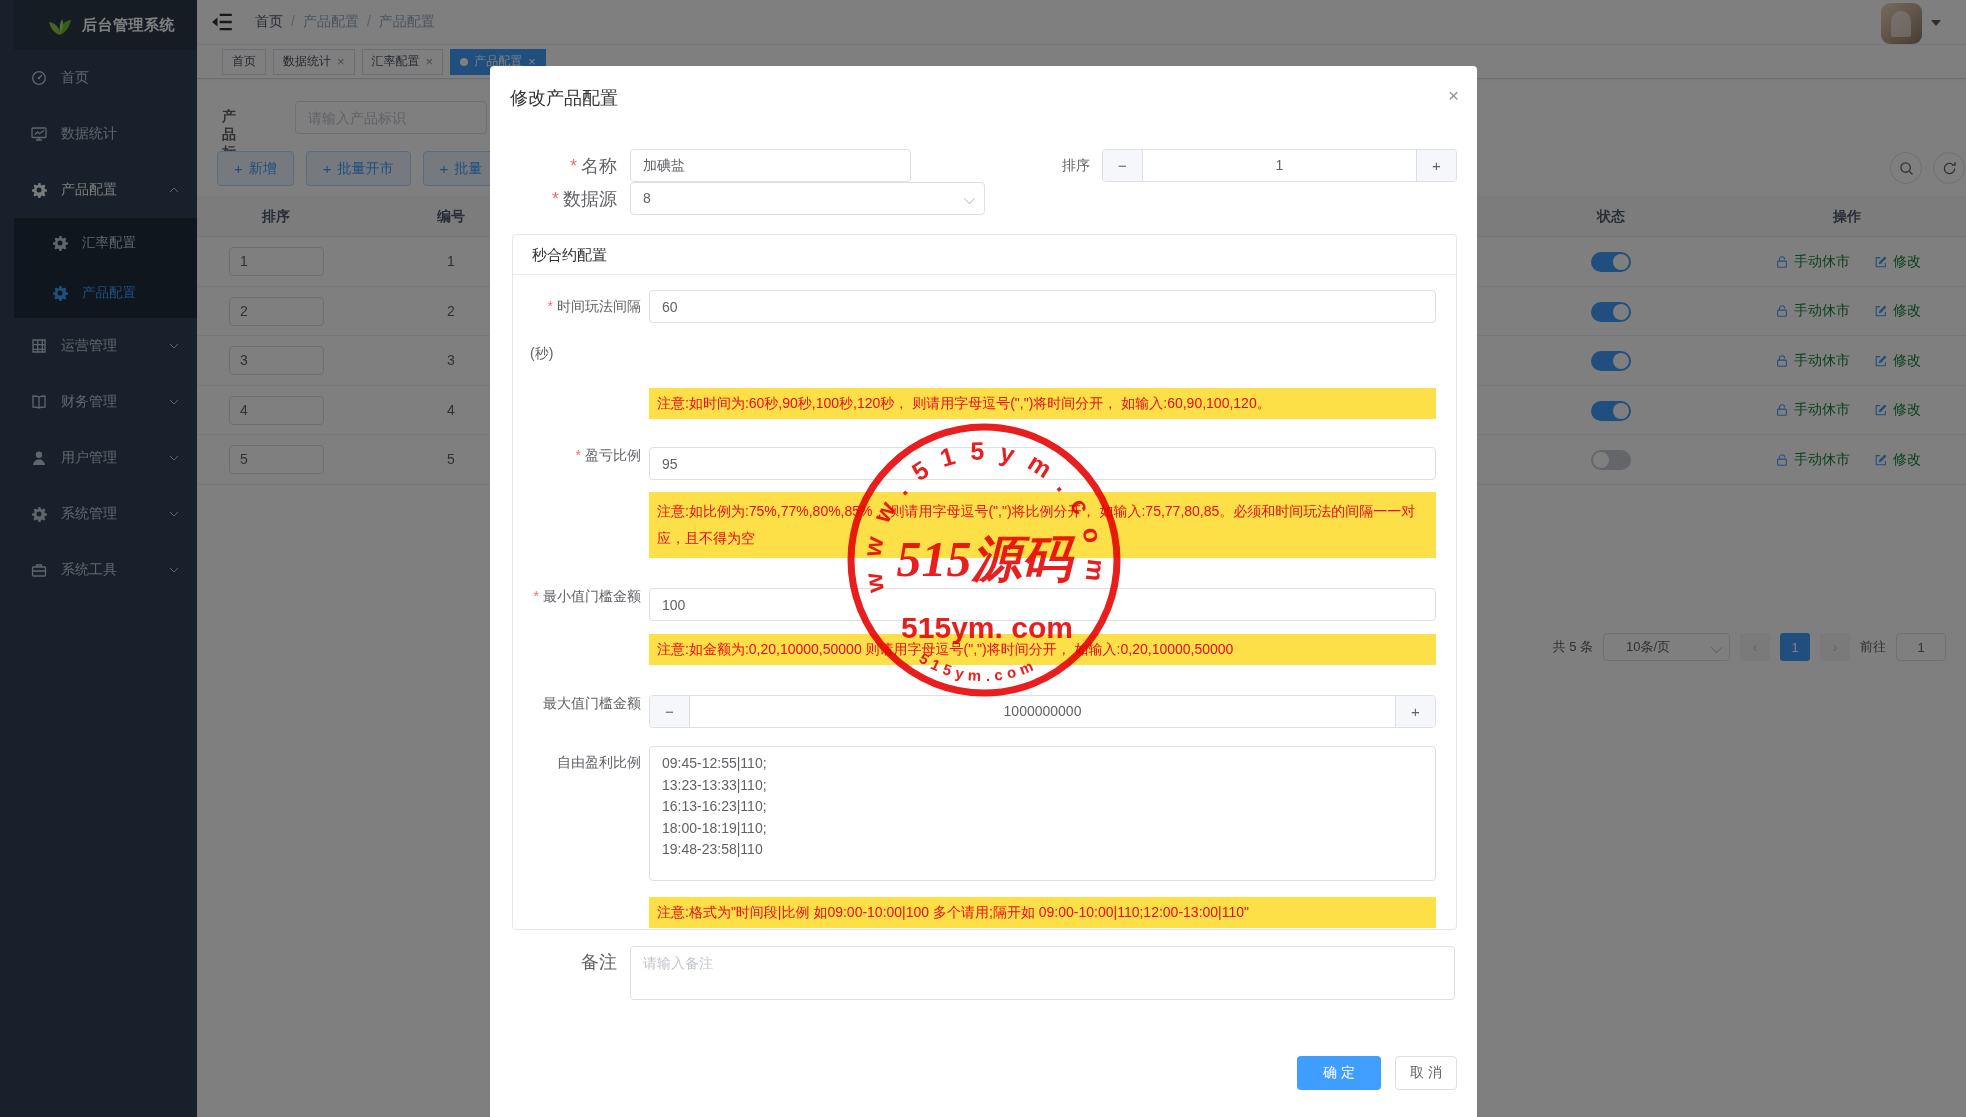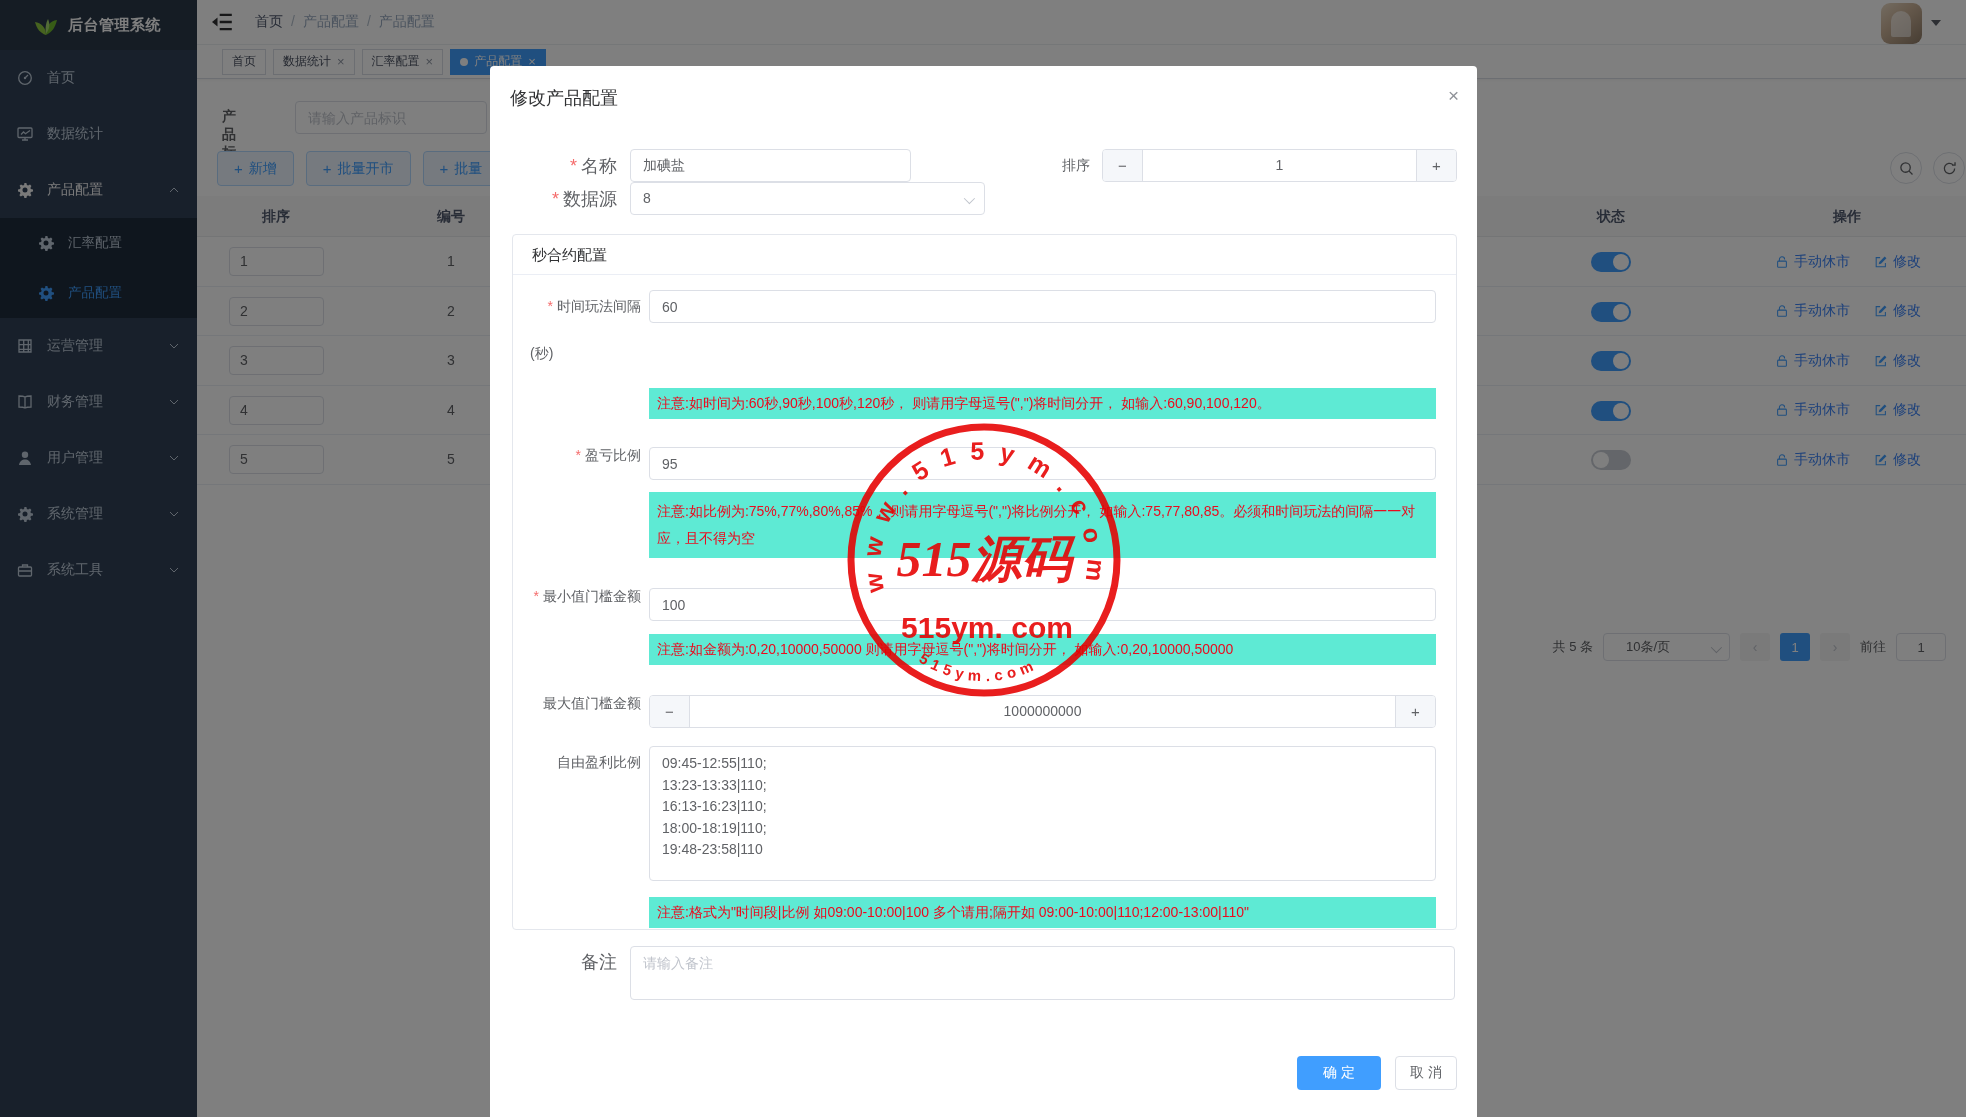--- a/index.html
+++ b/index.html
@@ -1,21 +1,21 @@
 <!DOCTYPE html>
 <html><head>
 <meta charset="utf-8">
 <style>
   * { margin:0; padding:0; box-sizing:border-box; }
   html,body { width:1966px; height:1117px; overflow:hidden; background:#fff;
     font-family:"Liberation Sans","DejaVu Sans",sans-serif; }
   .page { position:relative; width:1966px; height:1117px; background:#fff; }
 
   
-  .sidebar { position:absolute; left:0; top:0; width:197px; height:1117px; background:#304156; z-index:1; }
+  .sidebar { position:absolute; left:0; top:0; width:197px; height:1117px; background:#304156; z-index:1;padding-left:14px; }
   .logo { height:50px; display:flex; align-items:center; padding-left:34px; background:#2b3949; }
   .logo-text { color:#fff; font-size:15px; font-weight:bold; margin-left:10px; letter-spacing:0.5px; }
   .mi { height:56px; display:flex; align-items:center; padding-left:17px; color:#bfcbd9; font-size:14px; position:relative; cursor:pointer; }
   .mi .ico { width:16px; height:16px; flex:0 0 16px; }
   .mi .mi-label { margin-left:14px; }
   .mi .chev { position:absolute; right:18px; width:10px; height:6px; }
   .submenu { background:#1f2d3d; }
   .submenu .mi { height:50px; padding-left:38px; font-size:13.5px; }
   .mi.active { color:#409eff; }
 
@@ -58,21 +58,21 @@
   .thead { position:relative; height:41px; background:#f8f8f9; border-bottom:1px solid #e8eaec; }
   .th { position:absolute; top:0; height:41px; line-height:41px; font-size:14px; font-weight:700; color:#515a6e; transform:translateX(-50%); }
   .trow { position:relative; height:49.5px; border-bottom:1px solid #ebeef5; }
   .sort-box { position:absolute; left:32px; top:10px; width:95px; height:29px; border:1px solid #dcdfe6; border-radius:4px; line-height:27px; padding-left:10px; font-size:14px; color:#606266; background:#fff; }
   .code-cell { position:absolute; left:254px; top:0; height:49.5px; line-height:49.5px; transform:translateX(-50%); font-size:14px; color:#606266; }
   .switch { position:absolute; left:1394px; top:15px; width:40px; height:20px; border-radius:10px; background:#c8ccd4; cursor:pointer; }
   .switch .knob { position:absolute; left:2px; top:2px; width:16px; height:16px; border-radius:50%; background:#fff; }
   .switch.on { background:#409eff; }
   .switch.on .knob { left:22px; }
   .acts { position:absolute; left:1578px; top:0; height:49.5px; display:flex; align-items:center; gap:24px; }
-  .act-link { display:inline-flex; align-items:center; gap:5px; color:#3b82f6; font-size:14px; cursor:pointer; white-space:nowrap;justify-content:space-between; }
+  .act-link { display:inline-flex; align-items:center; gap:5px; color:#15803d; font-size:14px; cursor:pointer; white-space:nowrap;justify-content:space-between; }
 
   .pager { position:absolute; right:20px; top:437px; display:flex; align-items:center; gap:10px; font-size:13px; color:#606266; }
   .pg-select { position:relative; width:127px; height:28px; border:1px solid #dcdfe6; border-radius:4px; line-height:26px; padding-left:22px; color:#606266; background:#fff; cursor:pointer; }
   .pg-select .sel-chev { position:absolute; right:10px; top:11px; width:8px; height:8px; border-right:1px solid #c0c4cc; border-bottom:1px solid #c0c4cc; transform:rotate(45deg) translateY(-2px); }
   .pg-btn { width:30px; height:28px; border-radius:3px; background:#f4f4f5; color:#c0c4cc; display:flex; align-items:center; justify-content:center; font-size:14px; cursor:pointer; }
   .pg-page { width:30px; height:28px; border-radius:3px; background:#409eff; color:#fff; display:flex; align-items:center; justify-content:center; font-size:13px; cursor:pointer; }
   .pg-goto-input { width:50px; height:28px; border:1px solid #dcdfe6; border-radius:4px; text-align:center; font-size:13px; color:#606266; }
 
   
   .overlay { position:absolute; inset:0; background:rgba(0,0,0,0.5); z-index:10; }
@@ -100,21 +100,21 @@
 
   .card { margin:19px 0 0 2px; width:945px; height:696px; border:1px solid #e4e7ed; border-radius:4px; background:#fff; }
   .card-head { height:40px; line-height:40px; padding-left:19px; font-size:15px; color:#303133; border-bottom:1px solid #ebeef5; }
   .card-body { padding:0 20px 0 8px; }
   .crow { display:flex; align-items:flex-start; }
   .crow .clabel { width:128px; flex:0 0 128px; text-align:right; padding-right:8px; font-size:14px; color:#606266; }
   .crow .ctrl { flex:1; }
   .crow.top { align-items:flex-start; }
   .crow.top .clabel { line-height:33px; }
   .lbl2 { display:block; text-align:left; padding-left:9px; margin-top:14px; color:#606266; font-size:14px; }
-  .warn { margin-left:128px; background:#5eead4; color:#ea0b1e; font-size:14px; line-height:21px; padding:5px 8px; }
+  .warn { margin-left:128px; background:#fde047; color:#ea0b1e; font-size:14px; line-height:21px; padding:5px 8px; }
   .warn.two { line-height:27px; padding:6px 8px; }
   .ta { width:100%; border:1px solid #dcdfe6; border-radius:4px; padding:6px 12px; font-size:14px; line-height:21.5px; color:#606266; resize:none; font-family:"Liberation Sans","DejaVu Sans",sans-serif; position:relative; }
   .ta-free { height:135px; }
   .ta-remark { height:54px; margin-left:13px; flex:1; margin-right:2px; }
   .ta::placeholder { color:#c0c4cc; }
   .mt15{margin-top:15px;} .mt18{margin-top:18px;} .mt28{margin-top:28px;} .mt12{margin-top:12px;}
   .mt30{margin-top:30px;} .mt13{margin-top:13px;} .mt16{margin-top:16px;}
   .row-remark { margin-top:16px; align-items:flex-start; }
   .row-remark .flabel { line-height:33px; }
   .mfooter { margin-top:56px; display:flex; justify-content:flex-end; gap:14px; padding-right:0; }

